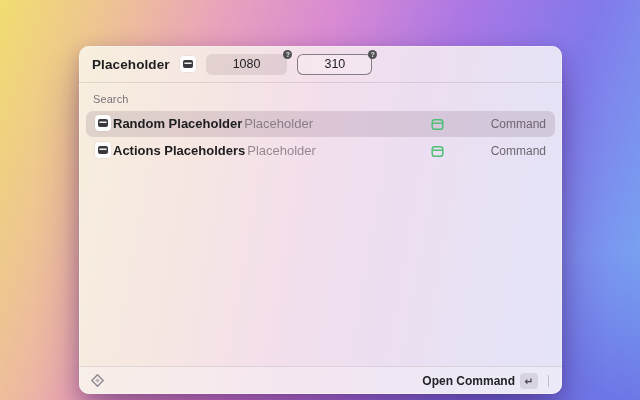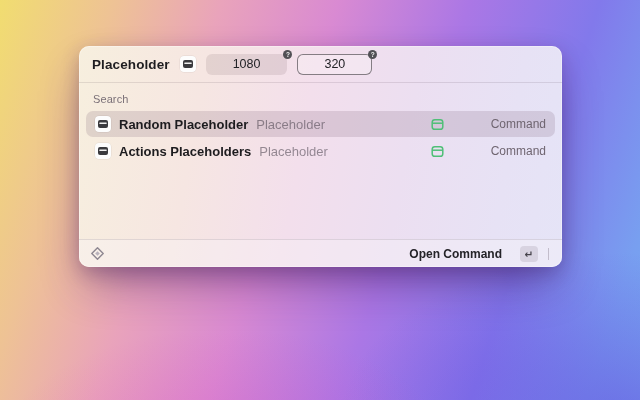--- a/index.html
+++ b/index.html
@@ -6,21 +6,21 @@
   html, body { width: 640px; height: 400px; overflow: hidden; }
   body {
     font-family: "Liberation Sans", "DejaVu Sans", sans-serif;
     background:
       radial-gradient(75% 70% at 98% 105%, rgba(95,45,215,0.45), rgba(95,45,215,0) 60%),
       radial-gradient(60% 55% at 35% 115%, rgba(225,70,190,0.30), rgba(225,70,190,0) 60%),
       linear-gradient(108deg, #f1dd70 0%, #eec295 15%, #e9a3bb 29%, #d98ad2 44%, #ab77e5 61%, #8279eb 78%, #789ff0 93%, #77aaf2 100%);
   }
 
   .launcher {
-    position: absolute; left: 79px; top: 46px; width: 483px; height: 221px;
+    position: absolute; left: 79px; top: 46px; width: 483px; height: 348px;
     border-radius: 10px;
     background: linear-gradient(100deg, #f7efde 0%, #f6e6e2 25%, #f3dfec 46%, #ecdff1 66%, #e7e2f5 86%, #e5e4f7 100%);
     box-shadow: 0 22px 45px -8px rgba(55,20,85,0.45), 0 6px 18px rgba(55,20,85,0.25),
                 inset 0 0 0 1px rgba(255,255,255,0.35);
     display: flex; flex-direction: column;
   }
 
   
   .searchbar {
     display: flex; align-items: center; gap: 10px;
@@ -44,21 +44,21 @@
     position: absolute; top: -4px; right: -5px;
     width: 9px; height: 9px; border-radius: 50%;
     background: #515055; color: #f2f2f2;
     font-size: 6.5px; line-height: 9px; text-align: center; font-weight: 700;
   }
 
   
   .results { flex: 1 1 auto; padding: 7px 7px 0 7px; overflow: hidden; }
   .section-label { font-size: 11px; color: #7b7178; margin: 3px 7px 6px 7px; letter-spacing: 0.1px; }
   .row {
-    display: flex; align-items: center; gap: 8px;
+    display: flex; align-items: flex-end; gap: 2px;
     height: 26px; padding: 6px 9px; border-radius: 7px; margin-bottom: 1px;
     cursor: default;
   }
   .row.selected { background: rgba(98,68,92,0.16); }
   .row-icon { width: 16px; height: 16px; border-radius: 4px; background: #fdfdfd; flex: 0 0 16px;
     box-shadow: 0 0 0 0.5px rgba(0,0,0,0.08); display: flex; align-items: center; justify-content: center; }
   .row-title { font-size: 13px; font-weight: 600; color: #1d1c1f; white-space: nowrap; }
   .row-subtitle { font-size: 13px; color: rgba(70,62,72,0.55); white-space: nowrap; }
   .row-spacer { flex: 1 1 auto; }
   .row-accessory { display: flex; align-items: center; gap: 7px; }
@@ -73,21 +73,21 @@
   }
   .footer-spacer { flex: 1 1 auto; }
   .primary-label { font-size: 12px; font-weight: 700; color: #242328; }
   .keycap {
     min-width: 18px; height: 16px; padding: 0 4px;
     border-radius: 4px; background: rgba(80,60,80,0.13);
     color: #46434b; font-size: 10.5px; line-height: 16px; text-align: center; font-weight: 600;
   }
   .footer-divider { width: 1px; height: 12px; background: rgba(70,55,70,0.25); margin: 0 2px; }
   .actions-label { font-size: 12px; font-weight: 500; color: #55505a; }
-  .action-group { display: flex; align-items: center; gap: 18px; }
+  .action-group { display: flex; align-items: center; gap: 5px; }
 </style>
 </head>
 <body>
 
 <div class="launcher">
 
   <div class="searchbar">
     <span class="query">Placeholder</span>
 
     <span class="ext-icon">
@@ -96,21 +96,21 @@
         <rect x="2.2" y="4.4" width="7.6" height="1.5" rx="0.7" fill="#efefef"></rect>
       </svg>
     </span>
 
     <span class="arg-chip">
       <span>1080</span>
       <span class="arg-badge">?</span>
     </span>
 
     <span class="arg-chip focused">
-      <span>320</span>
+      <span>310</span>
       <span class="arg-badge">?</span>
     </span>
   </div>
 
   <div class="results">
     <div class="section-label">Search</div>
 
     <div class="row selected">
       <span class="row-icon">
         <svg width="12" height="12" viewBox="0 0 12 12">

